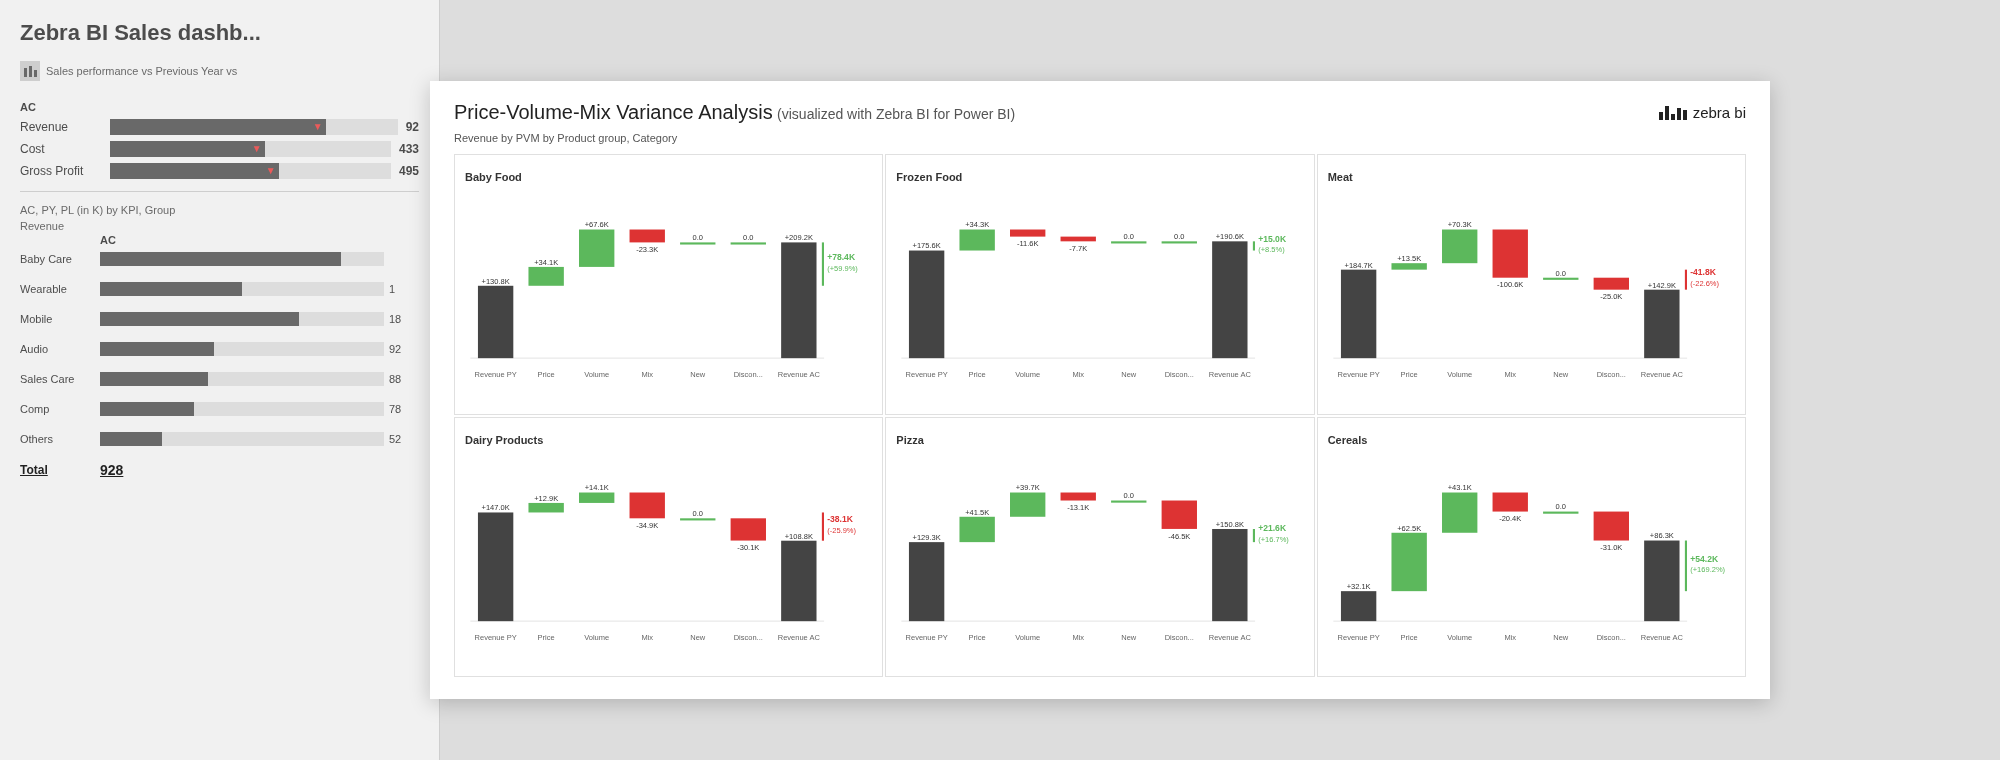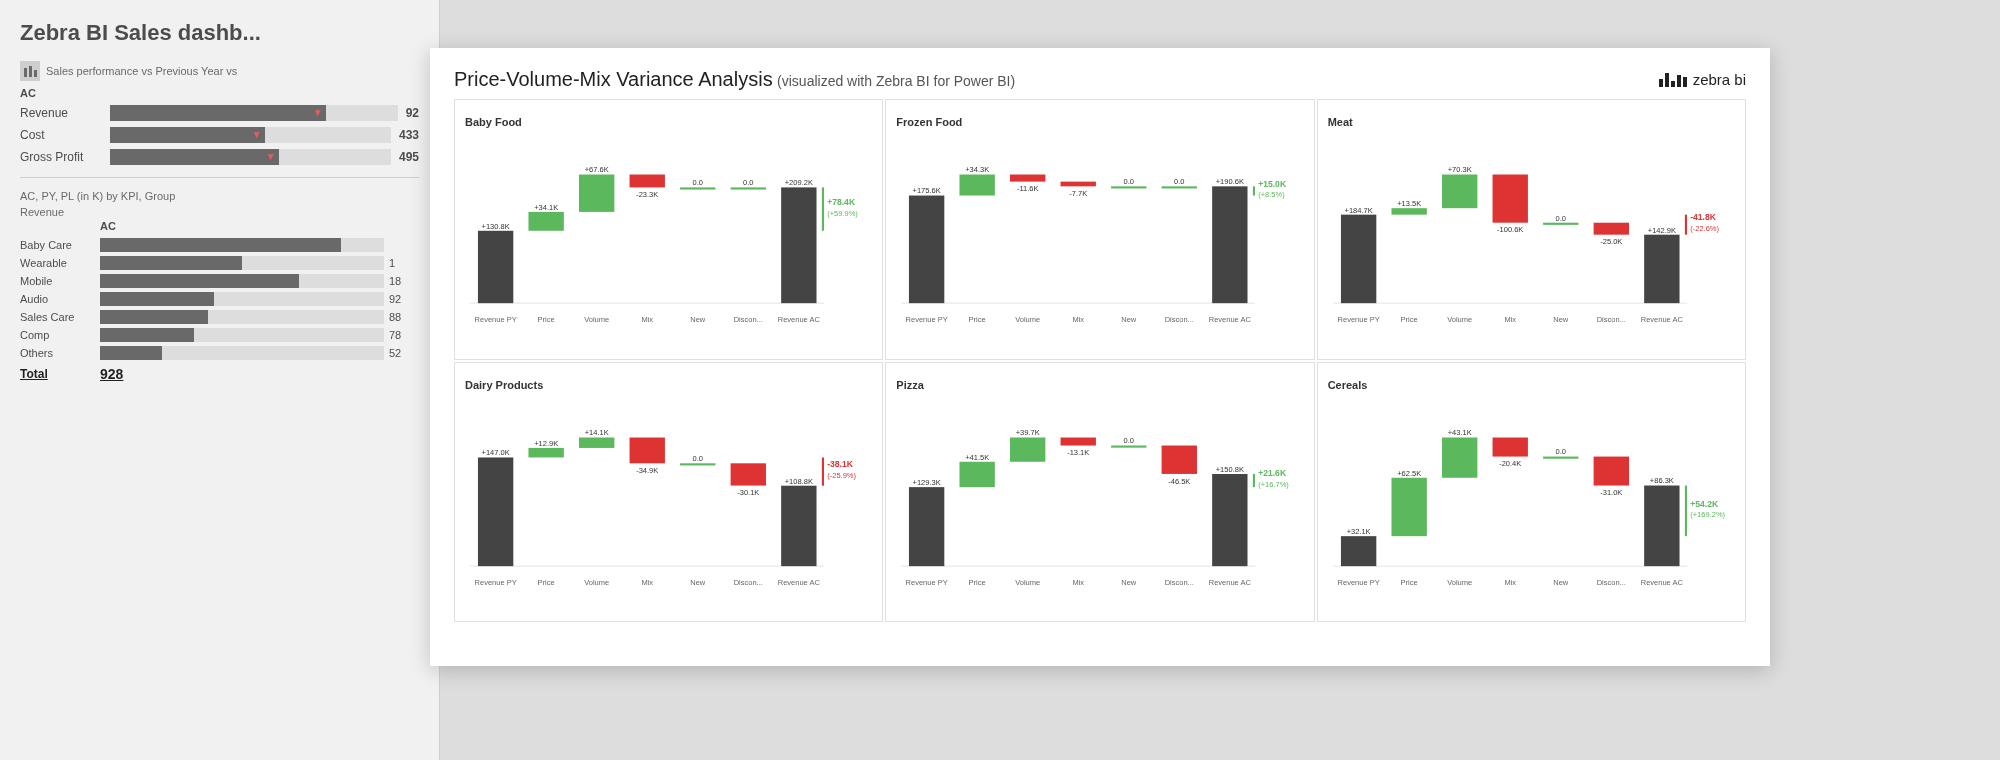--- a/index.html
+++ b/index.html
@@ -112,21 +112,21 @@
 
     .section-divider {
       border: none;
       border-top: 1px solid #ccc;
       margin: 12px 0;
     }
 
     .ac-row {
       display: flex;
       align-items: center;
-      margin-bottom: 4px;
+      margin-bottom: 16px;
     }
 
     .ac-label {
       width: 80px;
       font-size: 11px;
       color: #333;
     }
 
     .ac-bar-wrap {
       flex: 1;
@@ -149,21 +149,21 @@
     .total-row {
       font-weight: 700;
       font-size: 12px;
       margin-top: 6px;
     }
 
     
     .main-card {
       position: absolute;
       left: 430px;
-      top: 48px;
+      top: 81px;
       width: 1340px;
       height: 618px;
       background: white;
       box-shadow: 0 4px 20px rgba(0,0,0,0.2);
       z-index: 2;
       padding: 20px 24px;
       overflow: hidden;
     }
 
     .card-header {
@@ -242,21 +242,21 @@
   </style>
 </head>
 <body>
 
 <div class="bg-decoration"></div>
 
 <div class="left-panel">
   <div class="left-panel-title">Zebra BI Sales dashb...</div>
 
 
-  <div style="display:flex;align-items:center;gap:6px;margin-bottom:6px;">
+  <div style="display:flex;align-items:center;gap:6px;margin-bottom:20px;">
     <div style="width:20px;height:20px;background:#ccc;display:flex;align-items:center;justify-content:center;">
       <svg width="14" height="14" viewBox="0 0 14 14">
           <rect x="1" y="4" width="3" height="9" fill="#555"></rect>
           <rect x="6" y="2" width="3" height="11" fill="#555"></rect>
           <rect x="11" y="6" width="3" height="7" fill="#555"></rect>
         </svg>
     </div>
     <span style="font-size:11px;color:#555;">Sales performance vs Previous Year vs</span>
   </div>
 
@@ -364,20 +364,21 @@
         <div class="zebra-bar" style="height:8px;"></div>
         <div class="zebra-bar" style="height:14px;"></div>
         <div class="zebra-bar" style="height:6px;"></div>
         <div class="zebra-bar" style="height:12px;"></div>
         <div class="zebra-bar" style="height:10px;"></div>
       </div>
       <span>zebra bi</span>
     </div>
   </div>
 
+  <div class="section-label">Revenue by PVM by Product group, Category</div>
 
   <div class="charts-grid" id="charts-grid">
       <div class="chart-cell">
     <div class="chart-title">Baby Food</div>
     <div class="chart-area">
       <svg width="100%" height="100%" viewBox="0 0 380 180">
             <line x1="5" y1="158" x2="335" y2="158" stroke="#ccc" stroke-width="0.5"></line>
             <rect x="12.071428571428573" y="90.49032258064516" width="33" height="67.50967741935484" fill="#444"></rect>
             <text x="28.571428571428573" y="88.49032258064516" text-anchor="middle" font-size="7" fill="#333">+130.8K</text>
             <text x="28.571428571428573" y="176" text-anchor="middle" font-size="7" fill="#666">Revenue PY</text>

